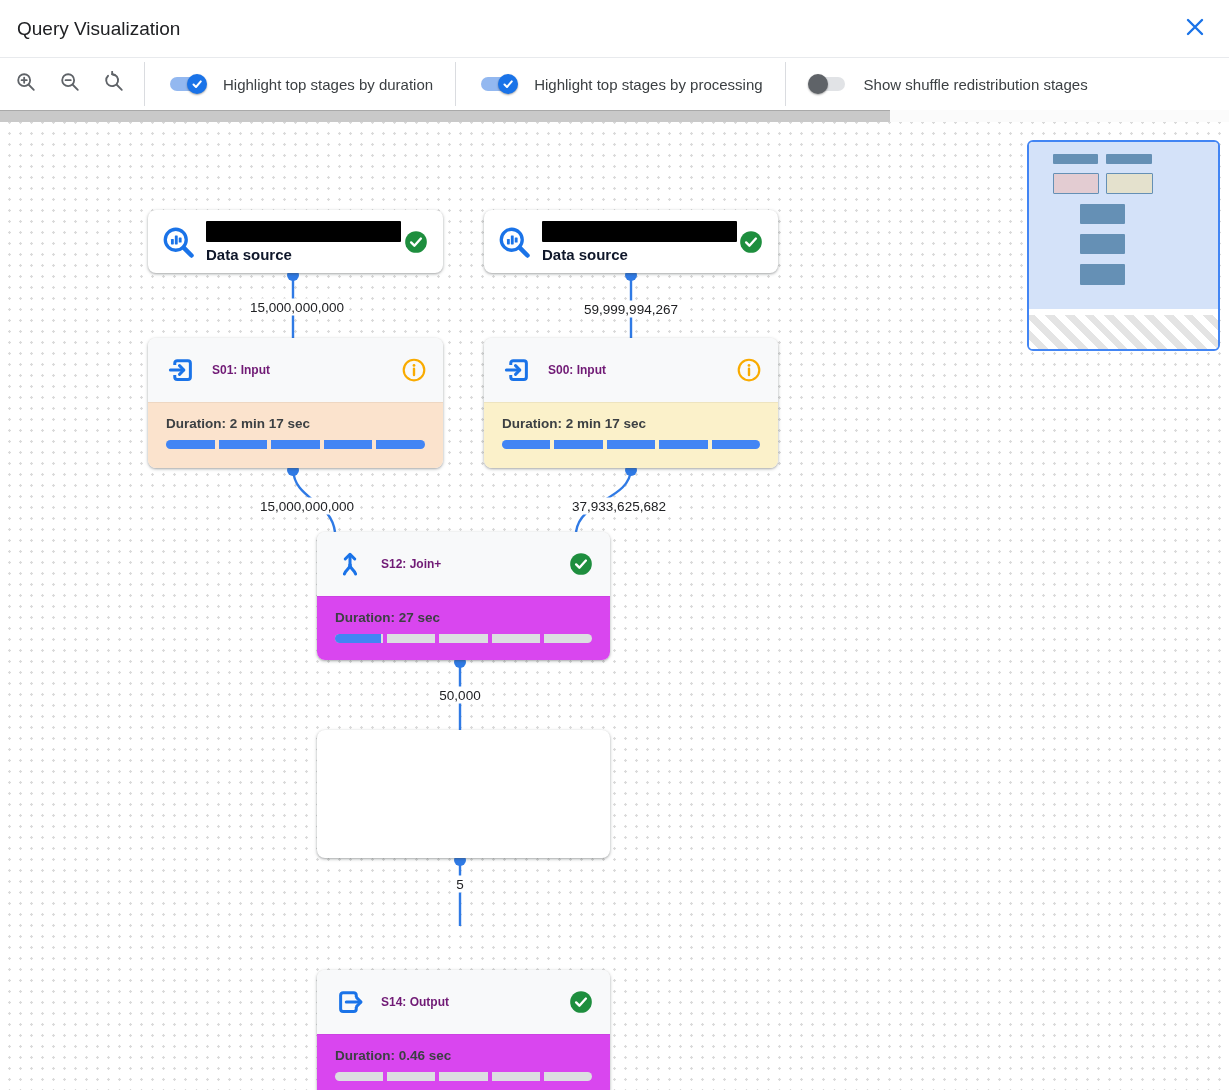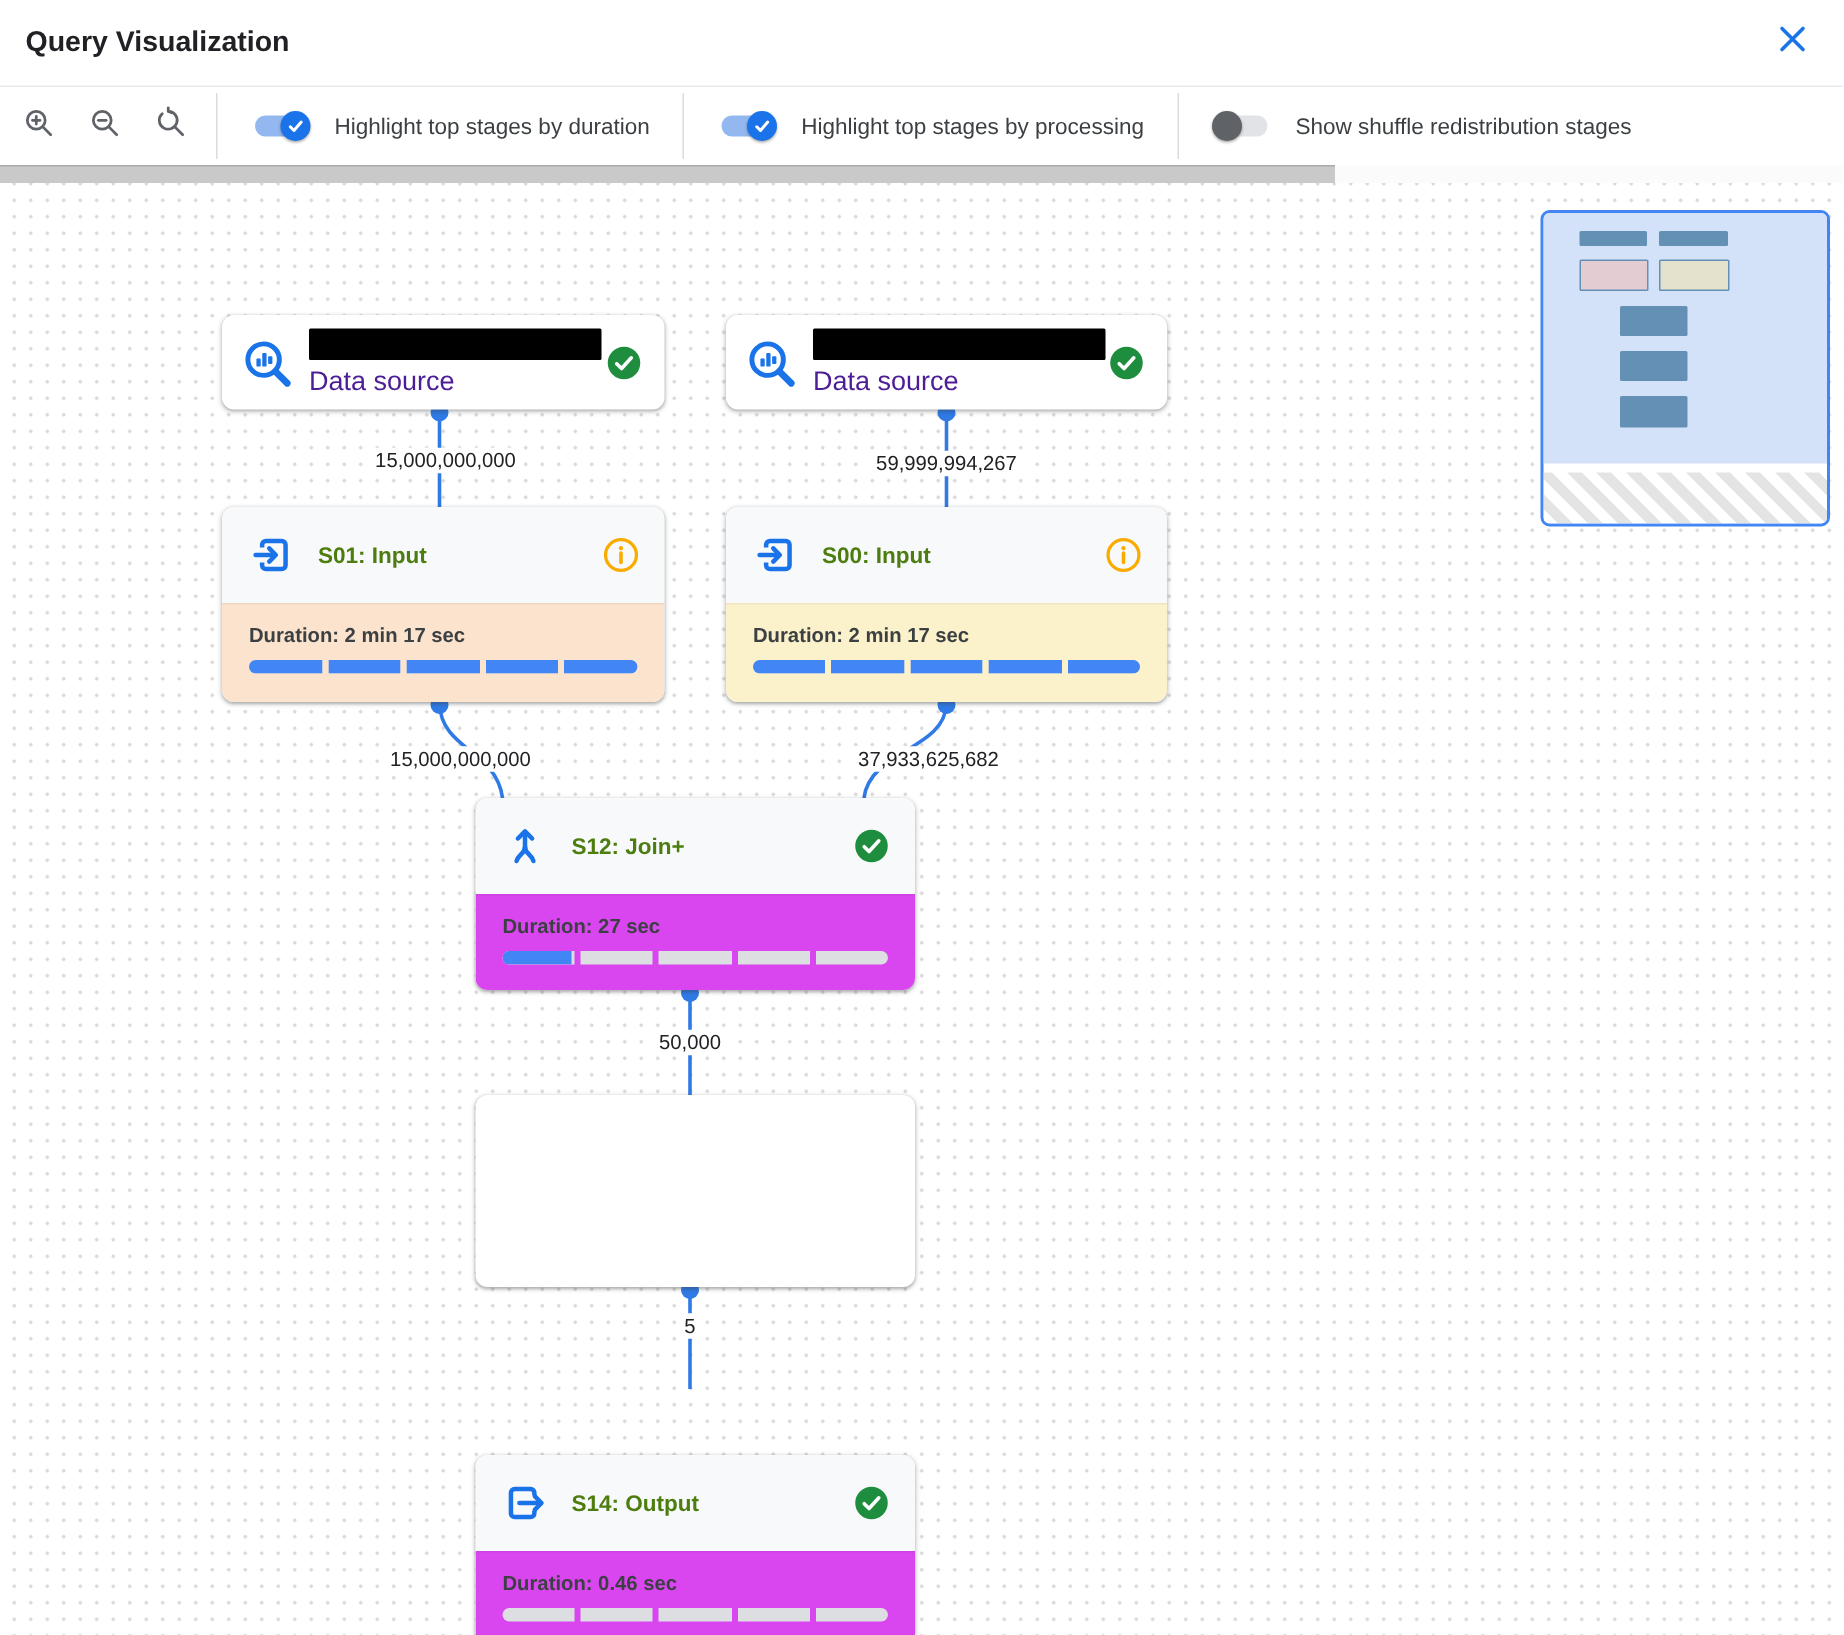--- a/index.html
+++ b/index.html
@@ -4,21 +4,21 @@
 <style>
   html,body{margin:0;padding:0;background:#fff;}
   *{box-sizing:border-box;}
   .app{width:1229px;height:1090px;position:relative;overflow:hidden;background:#fff;
        font-family:"Liberation Sans","DejaVu Sans",sans-serif;color:#202124;}
 
   
   .titlebar{position:absolute;top:0;left:0;right:0;height:58px;background:#fff;
             border-bottom:1px solid #e8eaed;display:flex;align-items:center;
             padding:0 20px 0 17px;}
-  .title{font-size:19px;font-weight:700;color:#202124;}
+  .title{font-size:19px;font-weight:400;color:#202124;}
   .close-btn{margin-left:auto;width:28px;height:28px;display:flex;align-items:center;
              justify-content:center;cursor:pointer;}
 
   
   .toolbar{position:absolute;top:58px;left:0;right:0;height:52px;background:#fff;
            display:flex;align-items:stretch;}
   .tb-group{display:flex;align-items:center;}
   .tb-divider{width:1px;background:#dadce0;margin:4px 0;}
   .zoom-group{padding:0 18px 0 14px;gap:20px;}
   .zoom-btn{width:24px;height:24px;display:flex;align-items:center;justify-content:center;cursor:pointer;}
@@ -51,27 +51,27 @@
   .edge-label{position:absolute;transform:translate(-50%,-50%);font-size:13.5px;color:#202124;
               background:#fff;padding:1px 5px;white-space:nowrap;}
 
   
   .node{position:absolute;border-radius:8px;background:#fff;cursor:pointer;
         box-shadow:0 1px 2px rgba(60,64,67,.3),0 1px 3px 1px rgba(60,64,67,.15);}
   .src-node{display:flex;align-items:center;padding:0 14px 0 12px;}
   .src-icon{flex:none;margin-right:10px;line-height:0;}
   .src-text{flex:1;min-width:0;}
   .redact{height:21px;width:195px;background:#000;border-radius:1px;margin-bottom:4px;}
-  .src-label{font-size:18px;color:#4c1d95;}
+  .src-label{font-size:15px;color:#0f172a;font-weight:bold;}
   .status{flex:none;margin-left:8px;line-height:0;}
 
   .stage-node{display:flex;flex-direction:column;overflow:hidden;}
   .stage-head{height:64px;display:flex;align-items:center;padding:0 16px 0 18px;background:#f8f9fa;}
   .stage-icon{flex:none;line-height:0;margin-right:16px;}
-  .stage-title{font-size:15px;font-weight:700;color:#4d7c0f;flex:1;}
+  .stage-title{font-size:12px;font-weight:700;color:#701a75;flex:1;}
   .stage-body{flex:1;padding:13px 18px 0;border-top:1px solid rgba(0,0,0,.05);}
   .hl-peach{background:#fbe3cd;}
   .hl-yellow{background:#fbf1ca;}
   .hl-none{background:#d946ef;}
   .duration{font-size:13.5px;font-weight:700;color:#3c4043;}
   .bar{display:flex;gap:4px;margin-top:9px;height:9px;}
   .seg{flex:1;background:#dcdee1;overflow:hidden;position:relative;}
   .seg:first-child{border-radius:5px 0 0 5px;}
   .seg:last-child{border-radius:0 5px 5px 0;}
   .seg-fill{position:absolute;left:0;top:0;bottom:0;background:#4285f4;}

